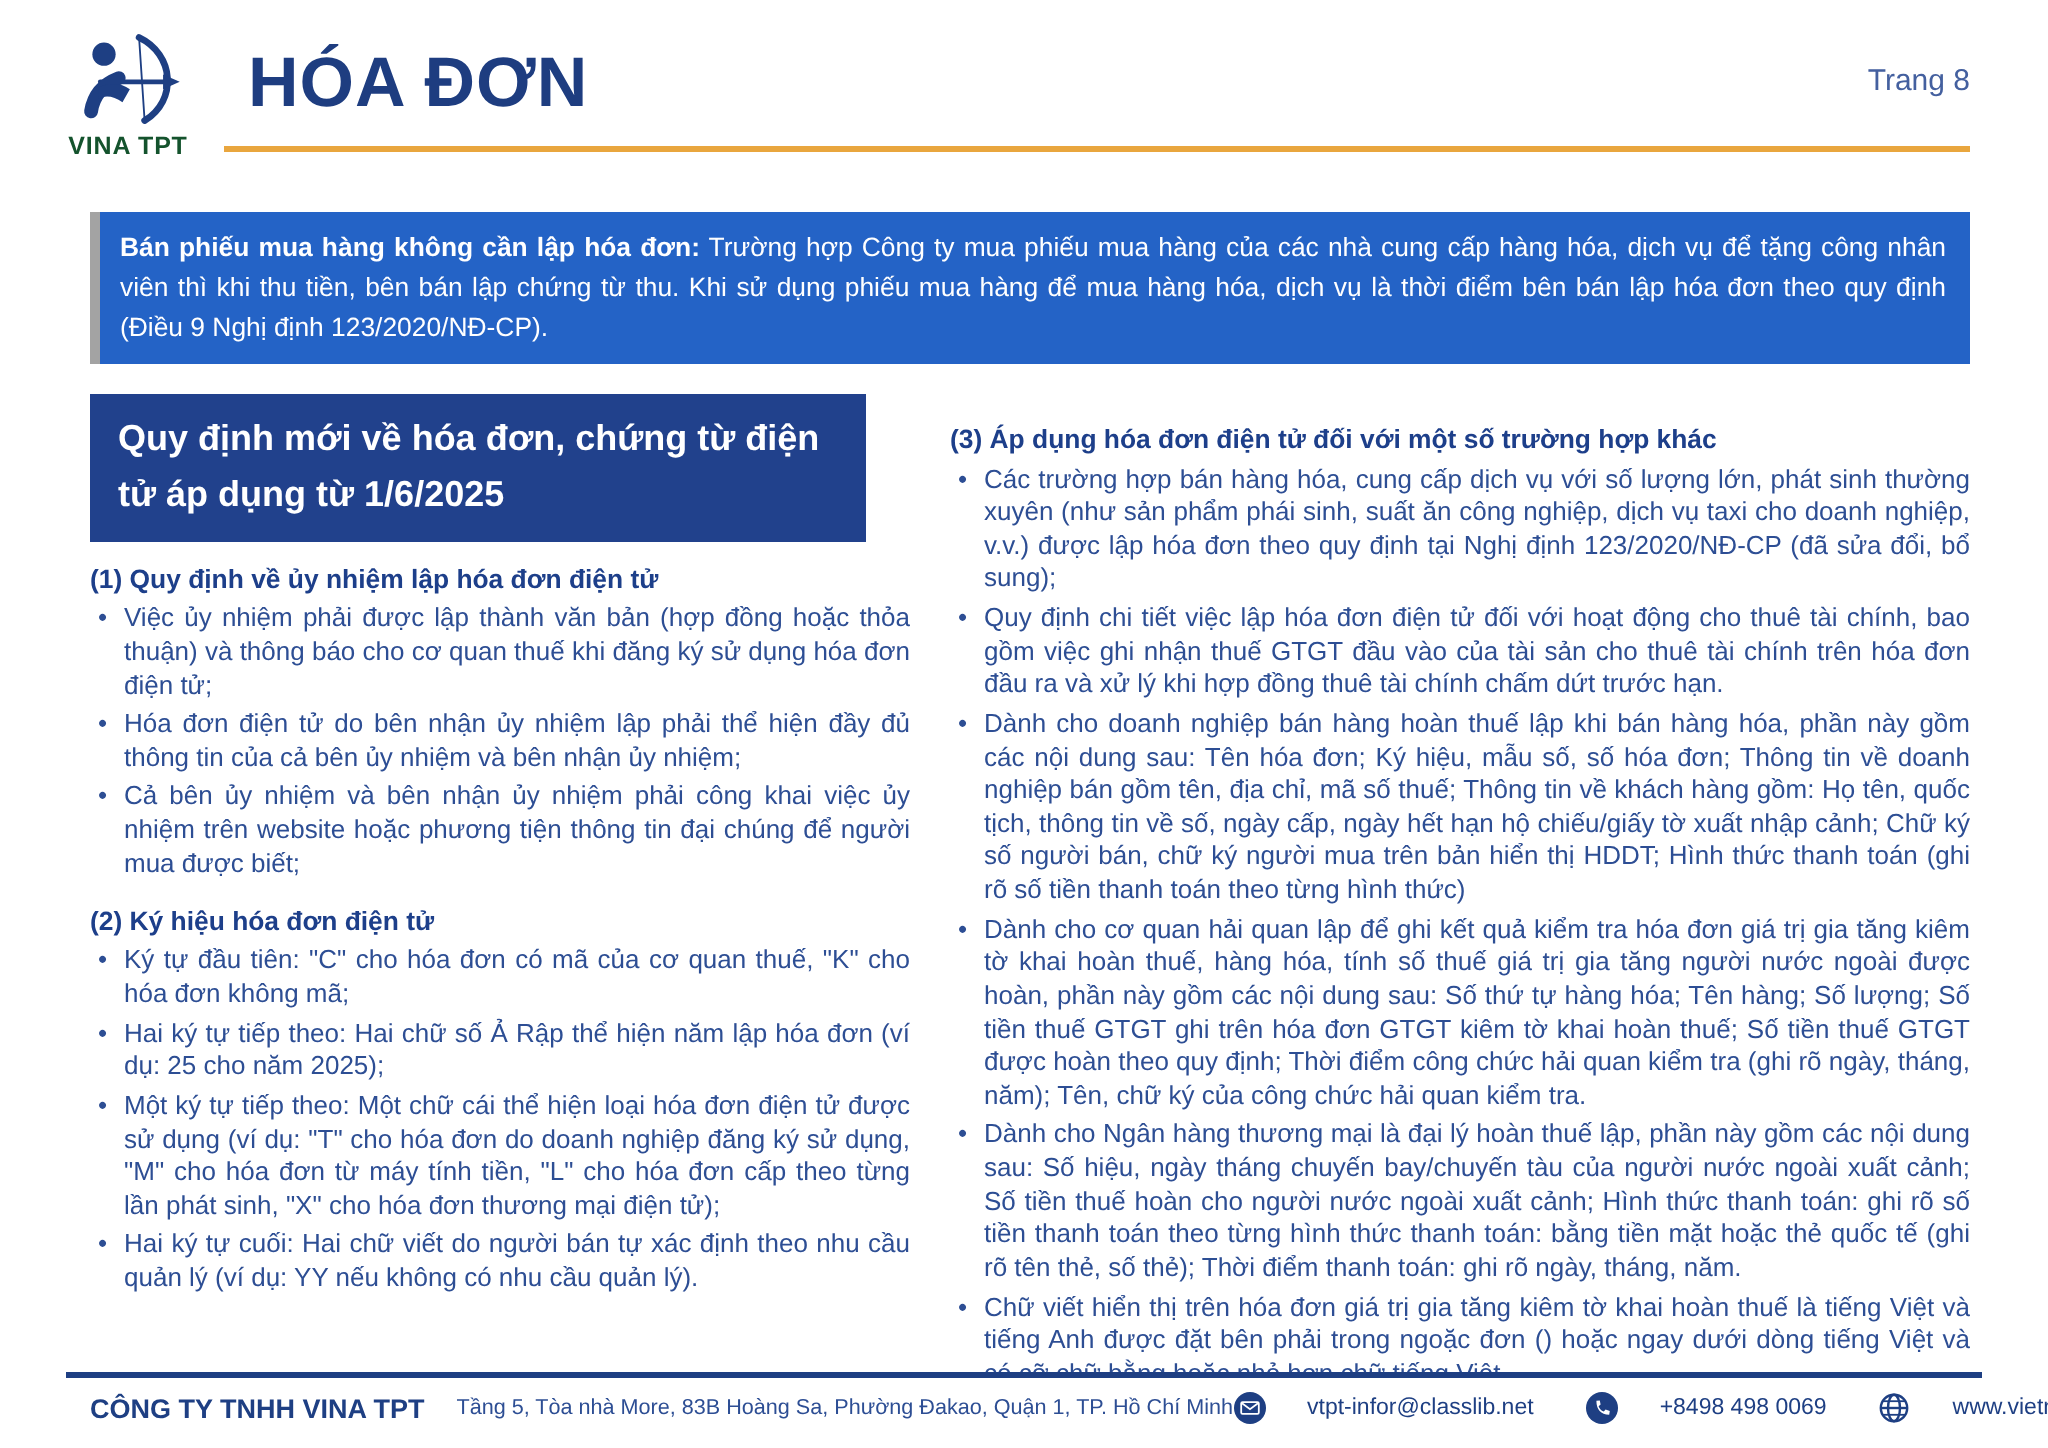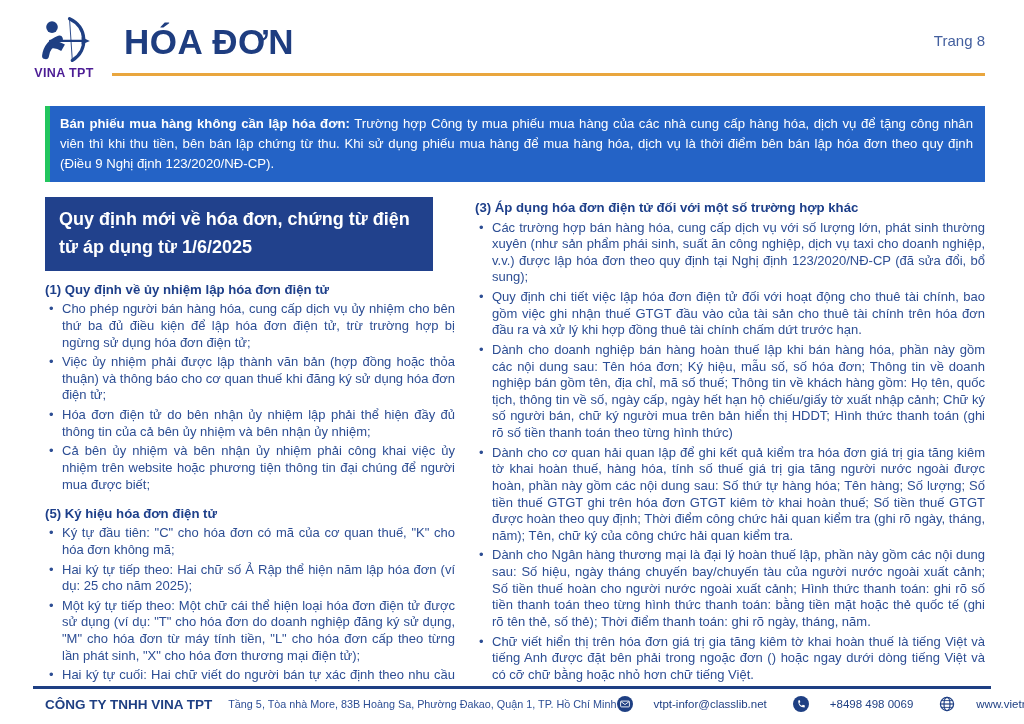--- a/index.html
+++ b/index.html
@@ -5,41 +5,41 @@
 <style>
   * { margin:0; padding:0; box-sizing:border-box; }
   html,body { background:#ffffff; }
   body { font-family:"Liberation Sans", sans-serif; }
   .page { position:relative; width:1024px; height:724px; background:#ffffff; overflow:hidden; }
 
   
   .header { position:relative; height:100px; padding:12px 39px 0 24px; display:flex; align-items:flex-start; }
   .logo { width:80px; text-align:center; flex:none; }
   .logo svg { display:block; margin:4px auto 2px; }
-  .logo-text { font-size:12.5px; font-weight:bold; color:#4c1d95; letter-spacing:.4px; }
+  .logo-text { font-size:12.5px; font-weight:bold; color:#14532d; letter-spacing:.4px; }
   .page-title { font-size:35px; font-weight:bold; color:#1e3d80; margin:10px 12px 0 20px; letter-spacing:.5px; }
   .page-num { margin-left:auto; font-size:15px; color:#44609f; margin-top:20px; }
   .orange-line { position:absolute; left:112px; right:39px; top:73px; height:3px; background:#e9a63e; }
 
   
-  .banner { margin:6px 39px 0 45px; background:#2463c6; border-left:5px solid #22c55e;
+  .banner { margin:6px 39px 0 45px; background:#2463c6; border-left:5px solid #a3a3a3;
             color:#ffffff; padding:8px 12px 9px 10px; font-size:13.2px; line-height:1.5; text-align:justify; }
   .banner b { font-weight:bold; }
 
   
   .content { display:flex; margin:15px 39px 0 45px; gap:20px; align-items:flex-start; }
   .col-left  { width:410px; flex:none; }
   .col-right { flex:1; min-width:0; }
 
   .heading-box { background:#21418c; color:#ffffff; font-weight:bold; font-size:18px;
                  line-height:1.55; padding:9px 14px; width:388px; }
 
   .section-title { font-weight:bold; color:#1d3f8a; font-size:13.2px; line-height:1.3; margin-top:12px; }
   .col-left .heading-box + .section-title { margin-top:10px; }
-  .col-right .section-title.first { margin-top:2px; }
+  .col-right .section-title.first { margin-top:14px; }
   .sec4 { margin-top:25px; }
 
   ul.bullets { list-style:none; margin-top:3px; }
   ul.bullets li { position:relative; padding-left:17px; font-size:13px; line-height:1.28;
                   color:#2d4e94; text-align:justify; margin-top:3px; }
   ul.bullets li::before { content:"\2022"; position:absolute; left:4px; top:0; color:#2d4e94; }
 
   
   .footer { position:absolute; left:0; right:0; bottom:0; height:38px; background:#ffffff;margin-top:35px; }
   .footer-line { position:absolute; left:33px; right:33px; top:0; height:3px; background:#1e3f83; }
@@ -81,27 +81,26 @@
     <b>Bán phiếu mua hàng không cần lập hóa đơn:</b><span> Trường hợp Công ty mua phiếu mua hàng của các nhà cung cấp hàng hóa, dịch vụ để tặng công nhân viên thì khi thu tiền, bên bán lập chứng từ thu. Khi sử dụng phiếu mua hàng để mua hàng hóa, dịch vụ là thời điểm bên bán lập hóa đơn theo quy định (Điều 9 Nghị định 123/2020/NĐ-CP).</span>
   </div>
 
   <div class="content">
 
     <div class="col-left">
       <div class="heading-box">Quy định mới về hóa đơn, chứng từ điện tử áp dụng từ 1/6/2025</div>
 
       <div class="section-title">(1) Quy định về ủy nhiệm lập hóa đơn điện tử</div>
       <ul class="bullets">
-        <li>Cho phép người bán hàng hóa, cung cấp dịch vụ ủy nhiệm cho bên thứ ba đủ điều kiện để lập hóa đơn điện tử, trừ trường hợp bị ngừng sử dụng hóa đơn điện tử;</li>
         <li>Việc ủy nhiệm phải được lập thành văn bản (hợp đồng hoặc thỏa thuận) và thông báo cho cơ quan thuế khi đăng ký sử dụng hóa đơn điện tử;</li>
         <li>Hóa đơn điện tử do bên nhận ủy nhiệm lập phải thể hiện đầy đủ thông tin của cả bên ủy nhiệm và bên nhận ủy nhiệm;</li>
         <li>Cả bên ủy nhiệm và bên nhận ủy nhiệm phải công khai việc ủy nhiệm trên website hoặc phương tiện thông tin đại chúng để người mua được biết;</li>
       </ul>
 
-      <div class="section-title">(5) Ký hiệu hóa đơn điện tử</div>
+      <div class="section-title">(2) Ký hiệu hóa đơn điện tử</div>
       <ul class="bullets">
         <li>Ký tự đầu tiên: "C" cho hóa đơn có mã của cơ quan thuế, "K" cho hóa đơn không mã;</li>
         <li>Hai ký tự tiếp theo: Hai chữ số Ả Rập thể hiện năm lập hóa đơn (ví dụ: 25 cho năm 2025);</li>
         <li>Một ký tự tiếp theo: Một chữ cái thể hiện loại hóa đơn điện tử được sử dụng (ví dụ: "T" cho hóa đơn do doanh nghiệp đăng ký sử dụng, "M" cho hóa đơn từ máy tính tiền, "L" cho hóa đơn cấp theo từng lần phát sinh, "X" cho hóa đơn thương mại điện tử);</li>
         <li>Hai ký tự cuối: Hai chữ viết do người bán tự xác định theo nhu cầu quản lý (ví dụ: YY nếu không có nhu cầu quản lý).</li>
       </ul>
     </div>
 
     <div class="col-right">
       <div class="section-title first">(3) Áp dụng hóa đơn điện tử đối với một số trường hợp khác</div>

